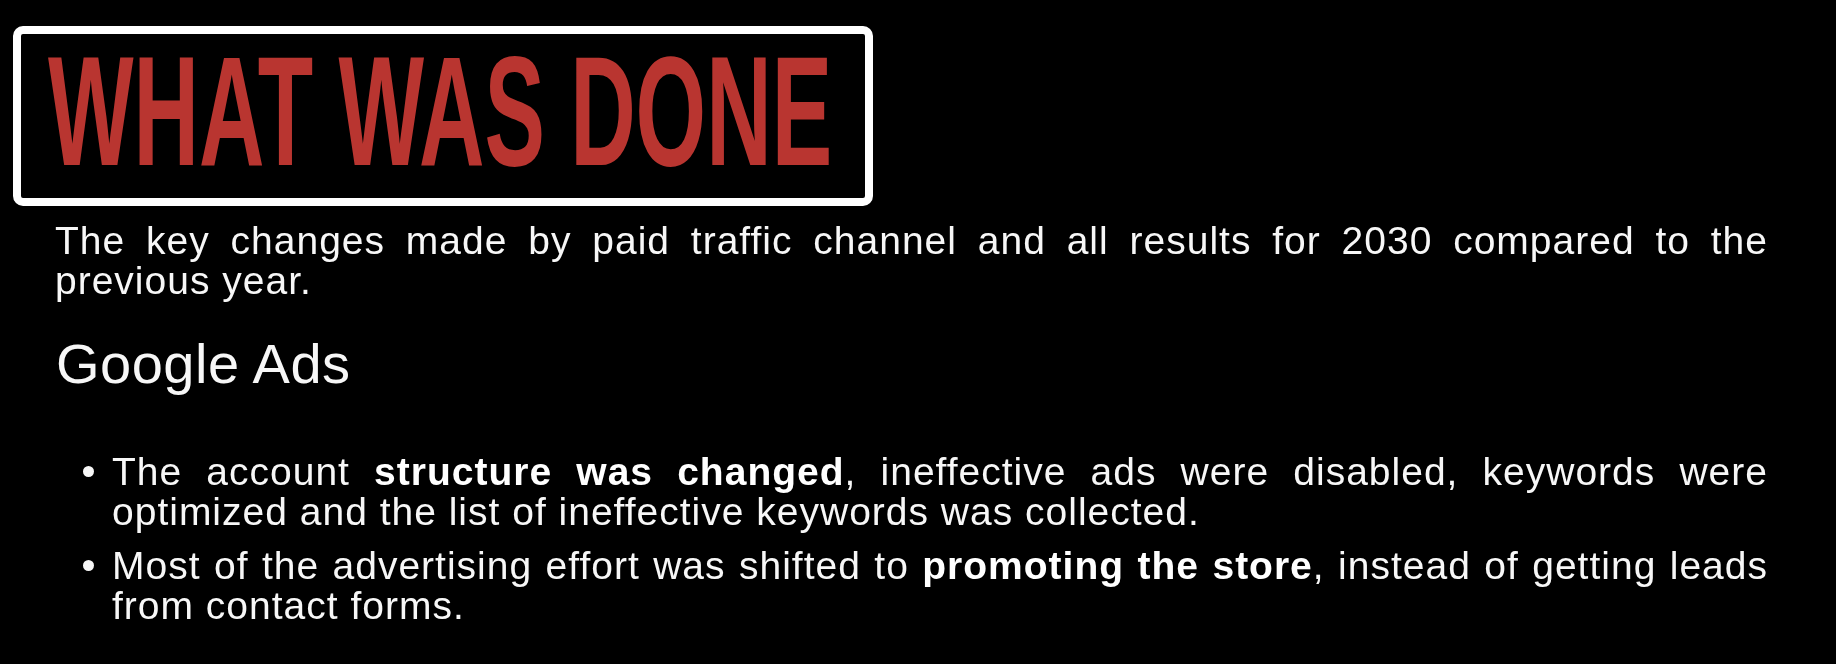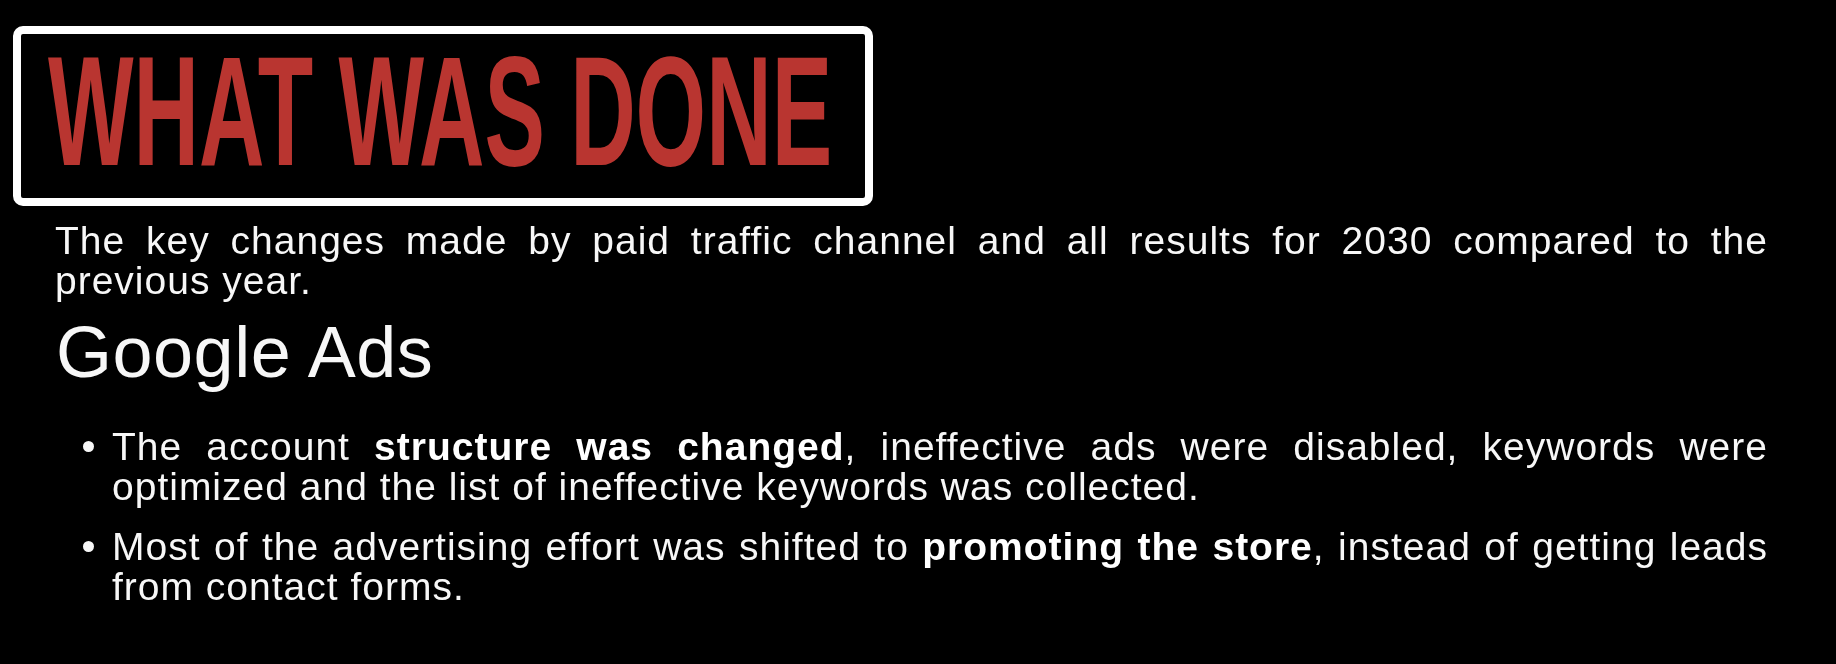--- a/index.html
+++ b/index.html
@@ -51,42 +51,42 @@
     width: 1713px;
     font-size: 39px;
     line-height: 40px;
     letter-spacing: 1px;
     text-align: justify;
     color: var(--text-white);
   }
   
   .section-heading {
     position: absolute;
-    left: 56px; top: 316px;
-    font-size: 72px;
+    left: 56px; top: 336px;
+    font-size: 56px;
     font-weight: 400;
     line-height: 1;
     letter-spacing: 0.5px;
     color: var(--text-white);
   }
   
   .bullet-list {
     position: absolute;
-    left: 112px; top: 427px;
+    left: 112px; top: 452px;
     width: 1656px;
     list-style: none;
     font-size: 39px;
     line-height: 40px;
     letter-spacing: 1px;
   }
   .bullet-list li {
     position: relative;
     text-align: justify;
   }
-  .bullet-list li + li { margin-top: 20px; }
+  .bullet-list li + li { margin-top: 14px; }
   .bullet-dot {
     position: absolute;
     left: -29px; top: 14px;
     width: 11px; height: 11px;
     border-radius: 50%;
     background: var(--text-white);
   }
   .bullet-list strong { font-weight: 700; color: #FFFFFF; }
 </style>
 </head>

